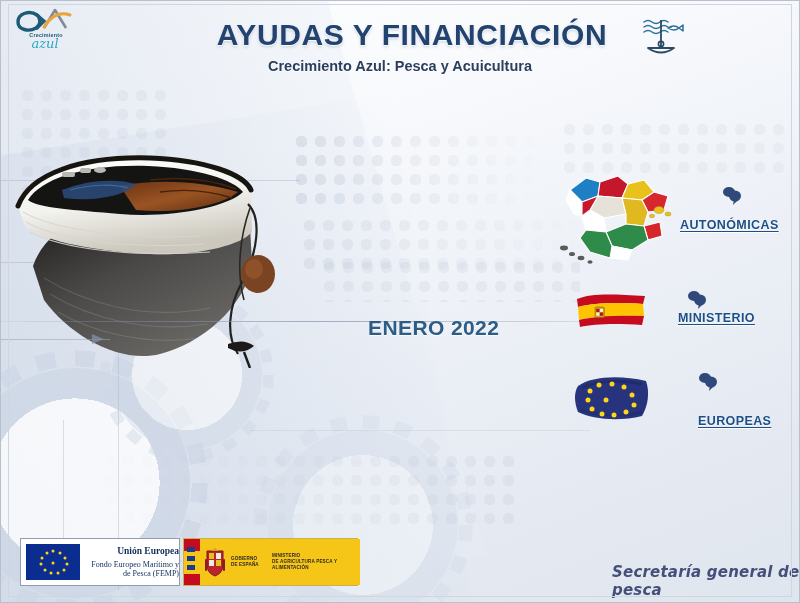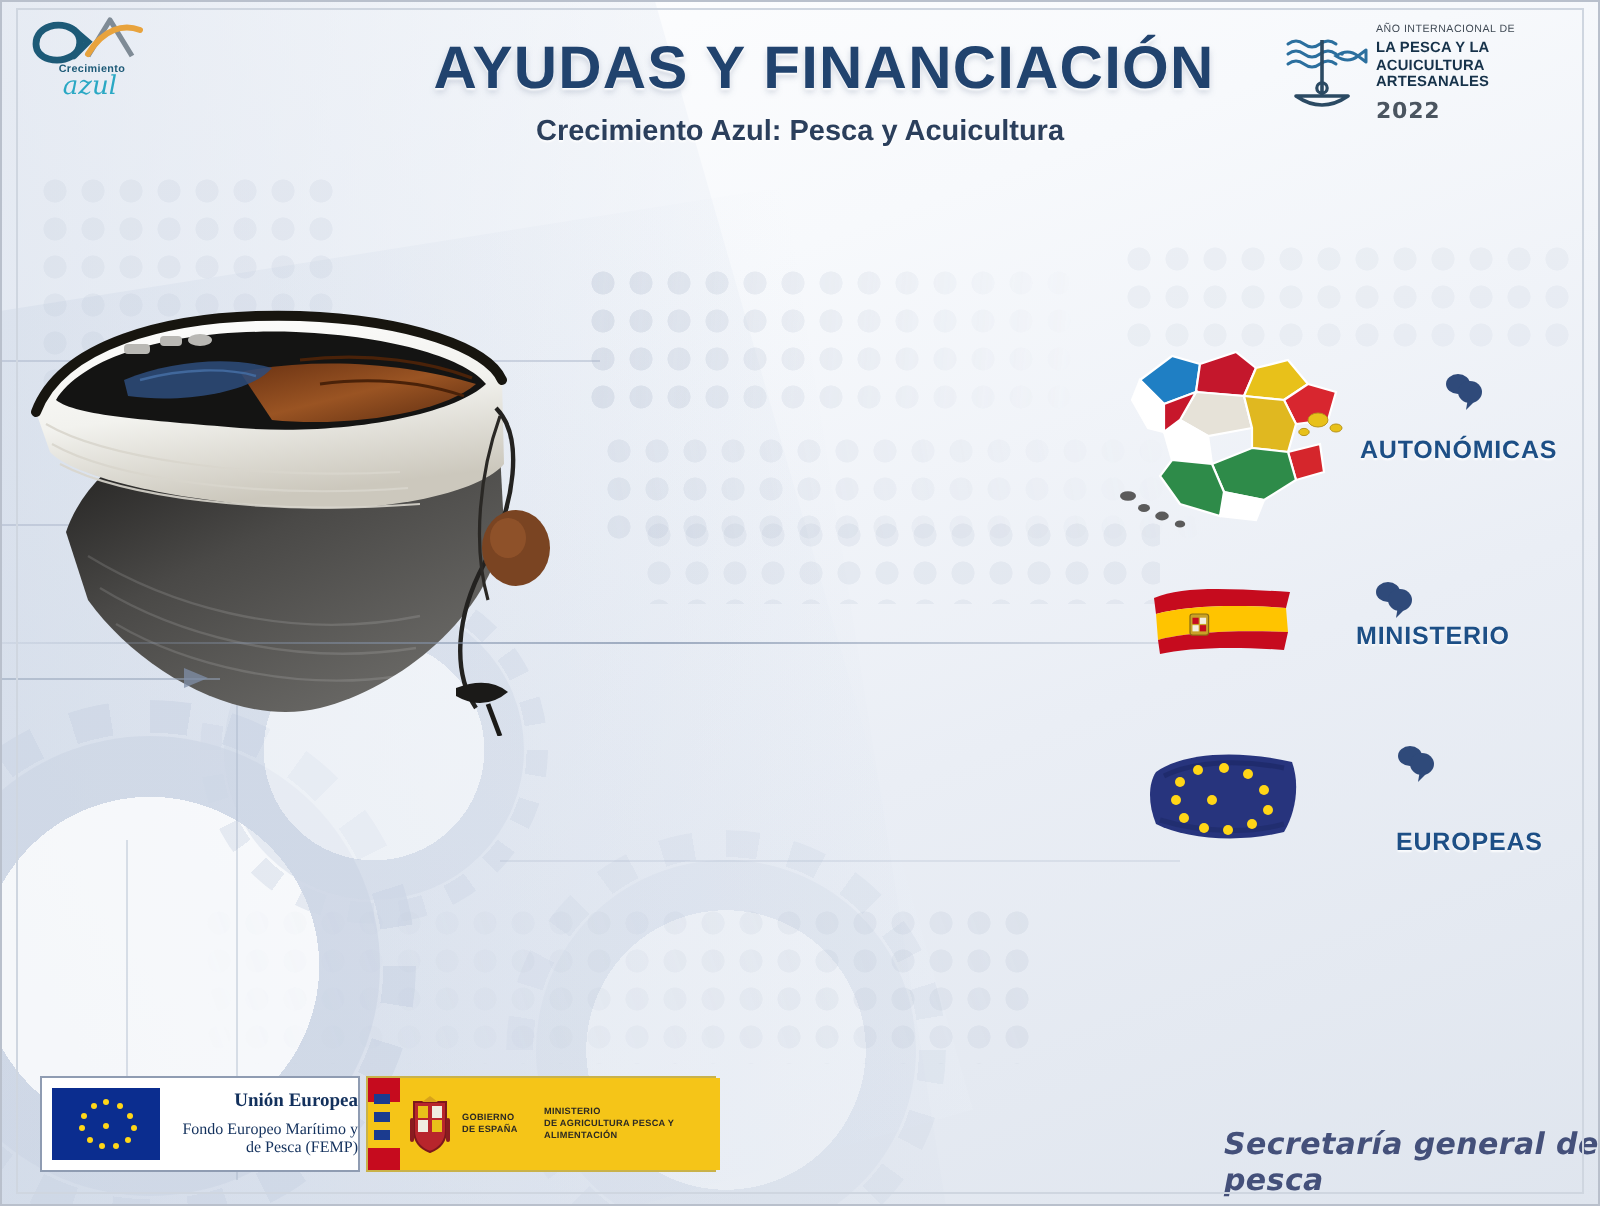--- a/index.html
+++ b/index.html
@@ -166,20 +166,21 @@
     background:rgba(150,164,186,.55); z-index:12;
   }
 
   
   .navitem { position:absolute; z-index:26; }
   .nav-emblem { position:absolute; }
   .nav-link {
     position:absolute;
     font-size:12.5px; font-weight:700; letter-spacing:.4px;
     color:#1d4f86;
+    text-decoration:underline;
     text-underline-offset:2px;
     text-shadow:0 1px 1px rgba(255,255,255,.9);
     cursor:pointer;
     white-space:nowrap;
   }
   .cursor-ic { position:absolute; width:22px; height:20px; }
 
   
   .femp {
     position:absolute; left:20px; top:538px; width:160px; height:48px; z-index:30;
@@ -265,25 +266,20 @@
           <path d="M6 13 q4 -3 8 0 t8 0 t8 0"></path>
           <path d="M6 18 q4 -3 8 0 t8 0 t8 0"></path>
         </g>
         <path d="M23 6 L23 34" stroke="#2b4a63" stroke-width="1.8"></path>
         <path d="M10 34 q13 9 26 0 z" fill="none" stroke="#2b4a63" stroke-width="1.8" stroke-linejoin="round"></path>
         <circle cx="23" cy="30" r="2.6" fill="none" stroke="#2b4a63" stroke-width="1.6"></circle>
         <path d="M30 14 q6 -4 11 0 q-5 4 -11 0 z" fill="none" stroke="#2b6f9e" stroke-width="1.5"></path>
         <path d="M41 14 l4 -3 v6 z" fill="none" stroke="#2b6f9e" stroke-width="1.5" stroke-linejoin="round"></path>
         <circle cx="33" cy="13" r=".9" fill="#2b6f9e"></circle>
       </svg>
-      <div class="btxt">
-        <div class="bt1">AÑO INTERNACIONAL DE</div>
-        <div class="bt2">LA PESCA Y LA ACUICULTURA ARTESANALES</div>
-        <div class="bt3">2022</div>
-      </div>
     </div>
   </div>
 
   <div class="boat-wrap">
     <svg class="boat" viewBox="0 0 320 282">
       <defs>
         <linearGradient id="hullWhite" x1="0" y1="0" x2="0.3" y2="1">
           <stop offset="0%" stop-color="#ffffff"></stop>
           <stop offset="55%" stop-color="#f2f2ee"></stop>
           <stop offset="100%" stop-color="#ccc8bd"></stop>
@@ -343,20 +339,21 @@
       <ellipse cx="254" cy="183" rx="9" ry="10" fill="#96562c" opacity=".75"></ellipse>
 
       <path d="M228 258 q16 -6 26 2 q-12 10 -26 2 z" fill="#1b1a18"></path>
       <path d="M244 266 L250 282" stroke="#1b1a18" stroke-width="2.4"></path>
     </svg>
   </div>
 
   <div class="conn-line"></div>
   <div class="conn-line2"></div>
   <div class="conn-arrow"></div>
+  <div class="enero">ENERO 2022</div>
 
   <div class="navitem">
     <svg class="nav-emblem" style="left:556px;top:166px;width:122px;height:104px;" viewBox="0 0 122 104">
       <g stroke="#ffffff" stroke-width="1.1">
         <path d="M14 24 L30 12 L44 16 L42 30 L26 36 Z" fill="#1f7fc4"></path>
         <path d="M44 16 L62 10 L72 18 L66 32 L42 30 Z" fill="#c4172c"></path>
         <path d="M72 18 L88 14 L98 26 L86 34 L66 32 Z" fill="#e8c11a"></path>
         <path d="M98 26 L112 30 L108 44 L92 46 L86 34 Z" fill="#d8262f"></path>
         <path d="M42 30 L66 32 L70 48 L48 52 L34 44 Z" fill="#e6e2d8"></path>
         <path d="M66 32 L86 34 L92 46 L88 60 L70 58 L70 48 Z" fill="#e0b820"></path>

